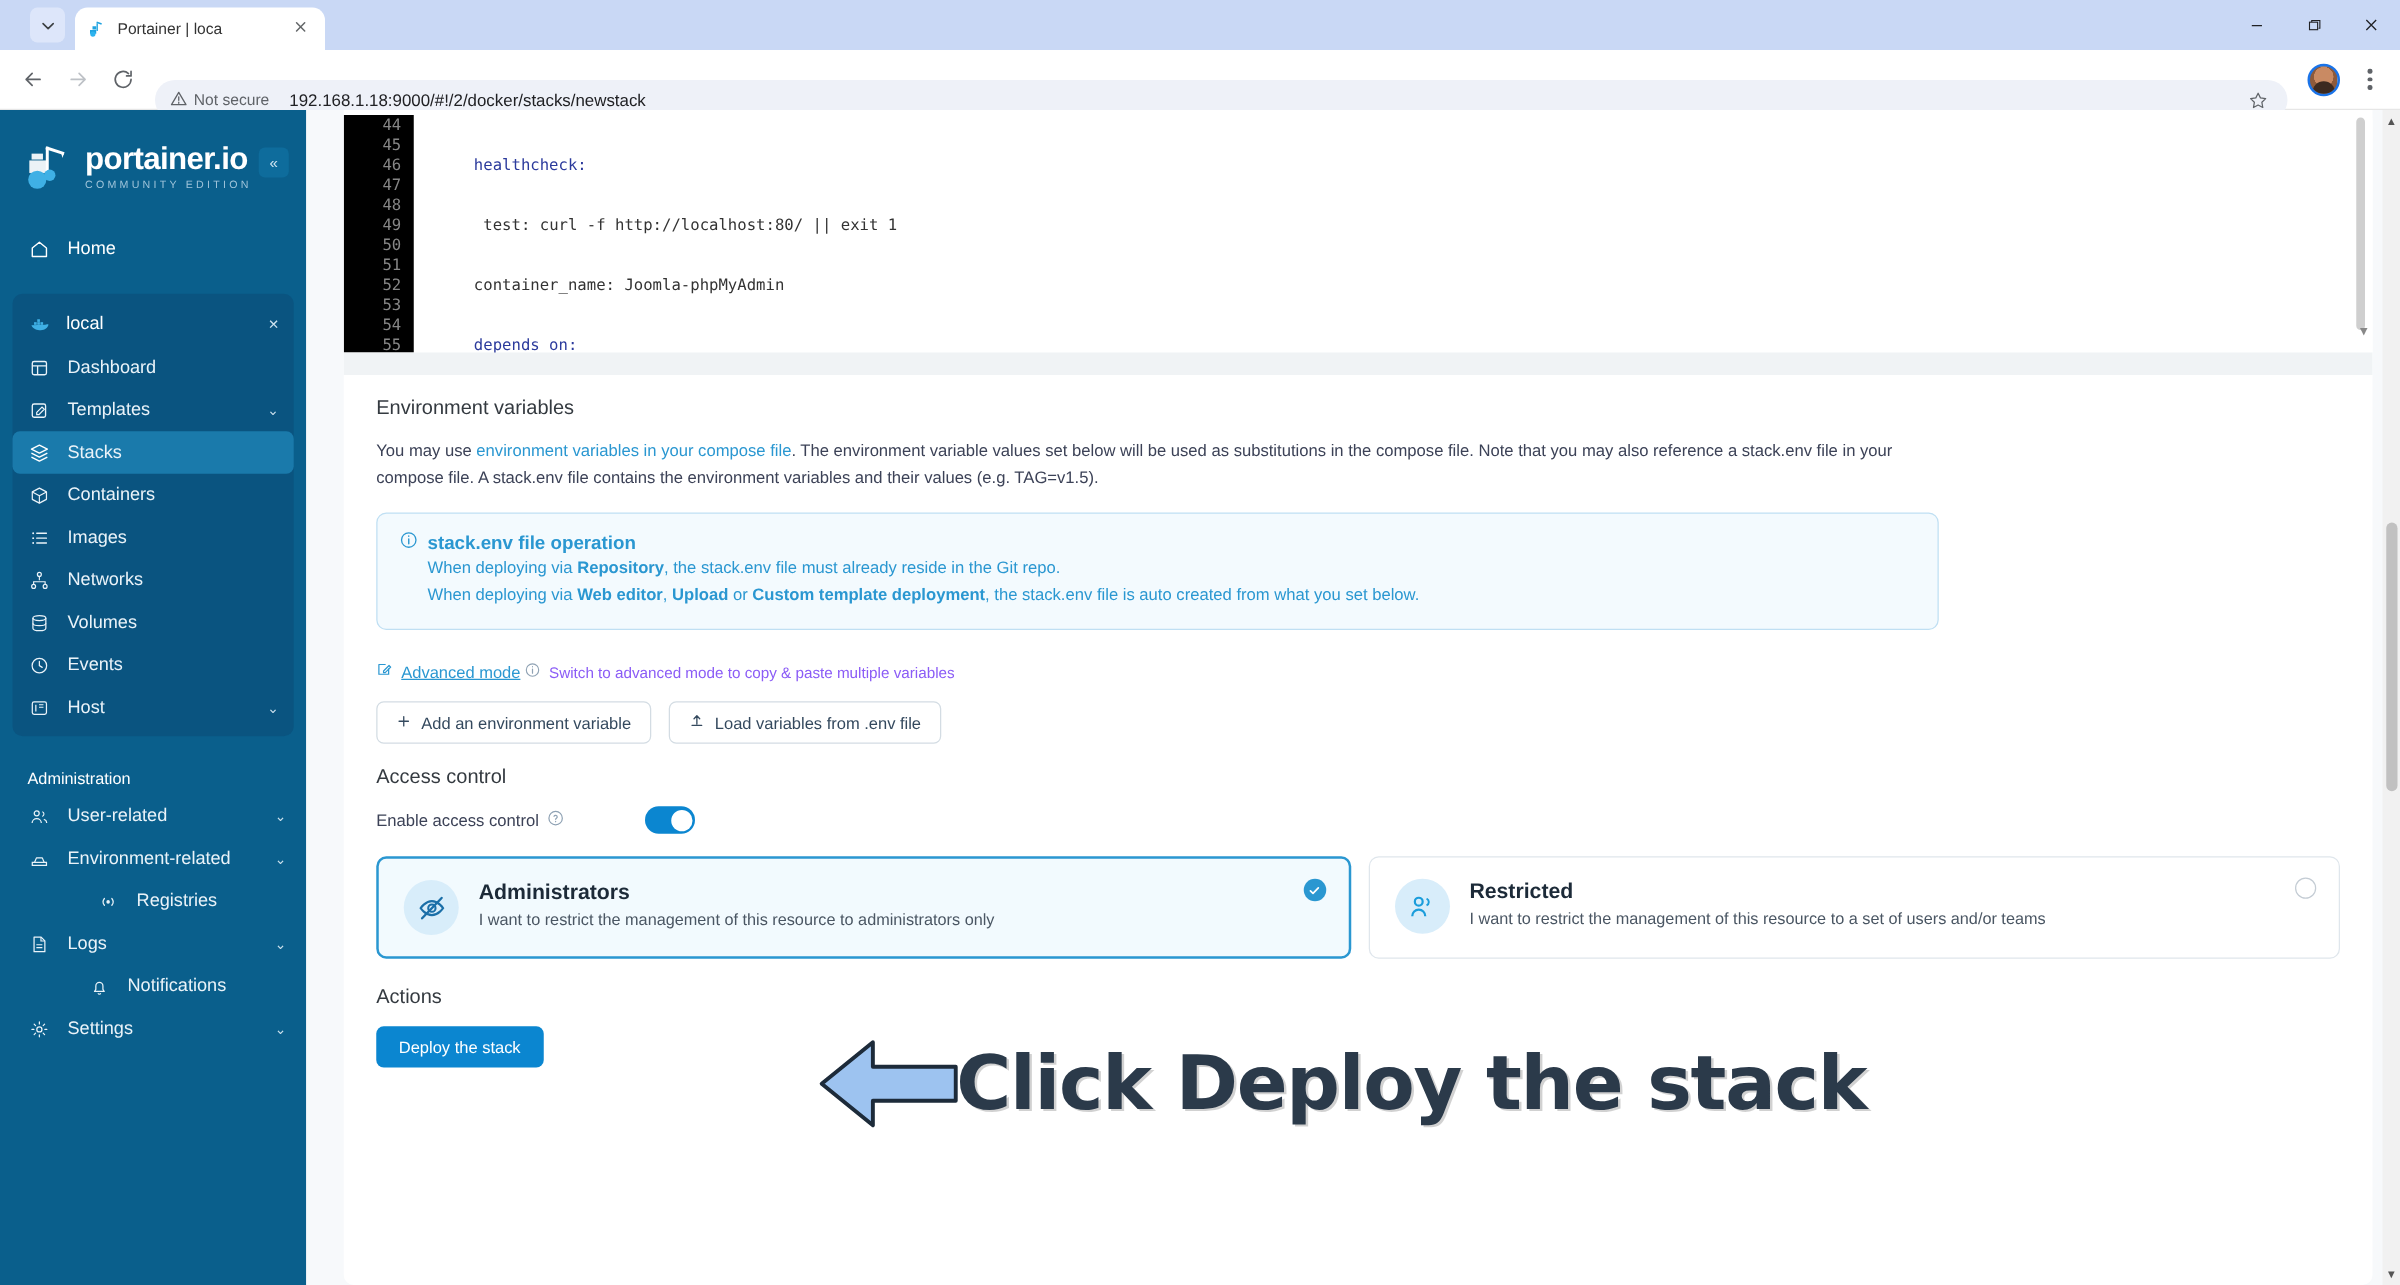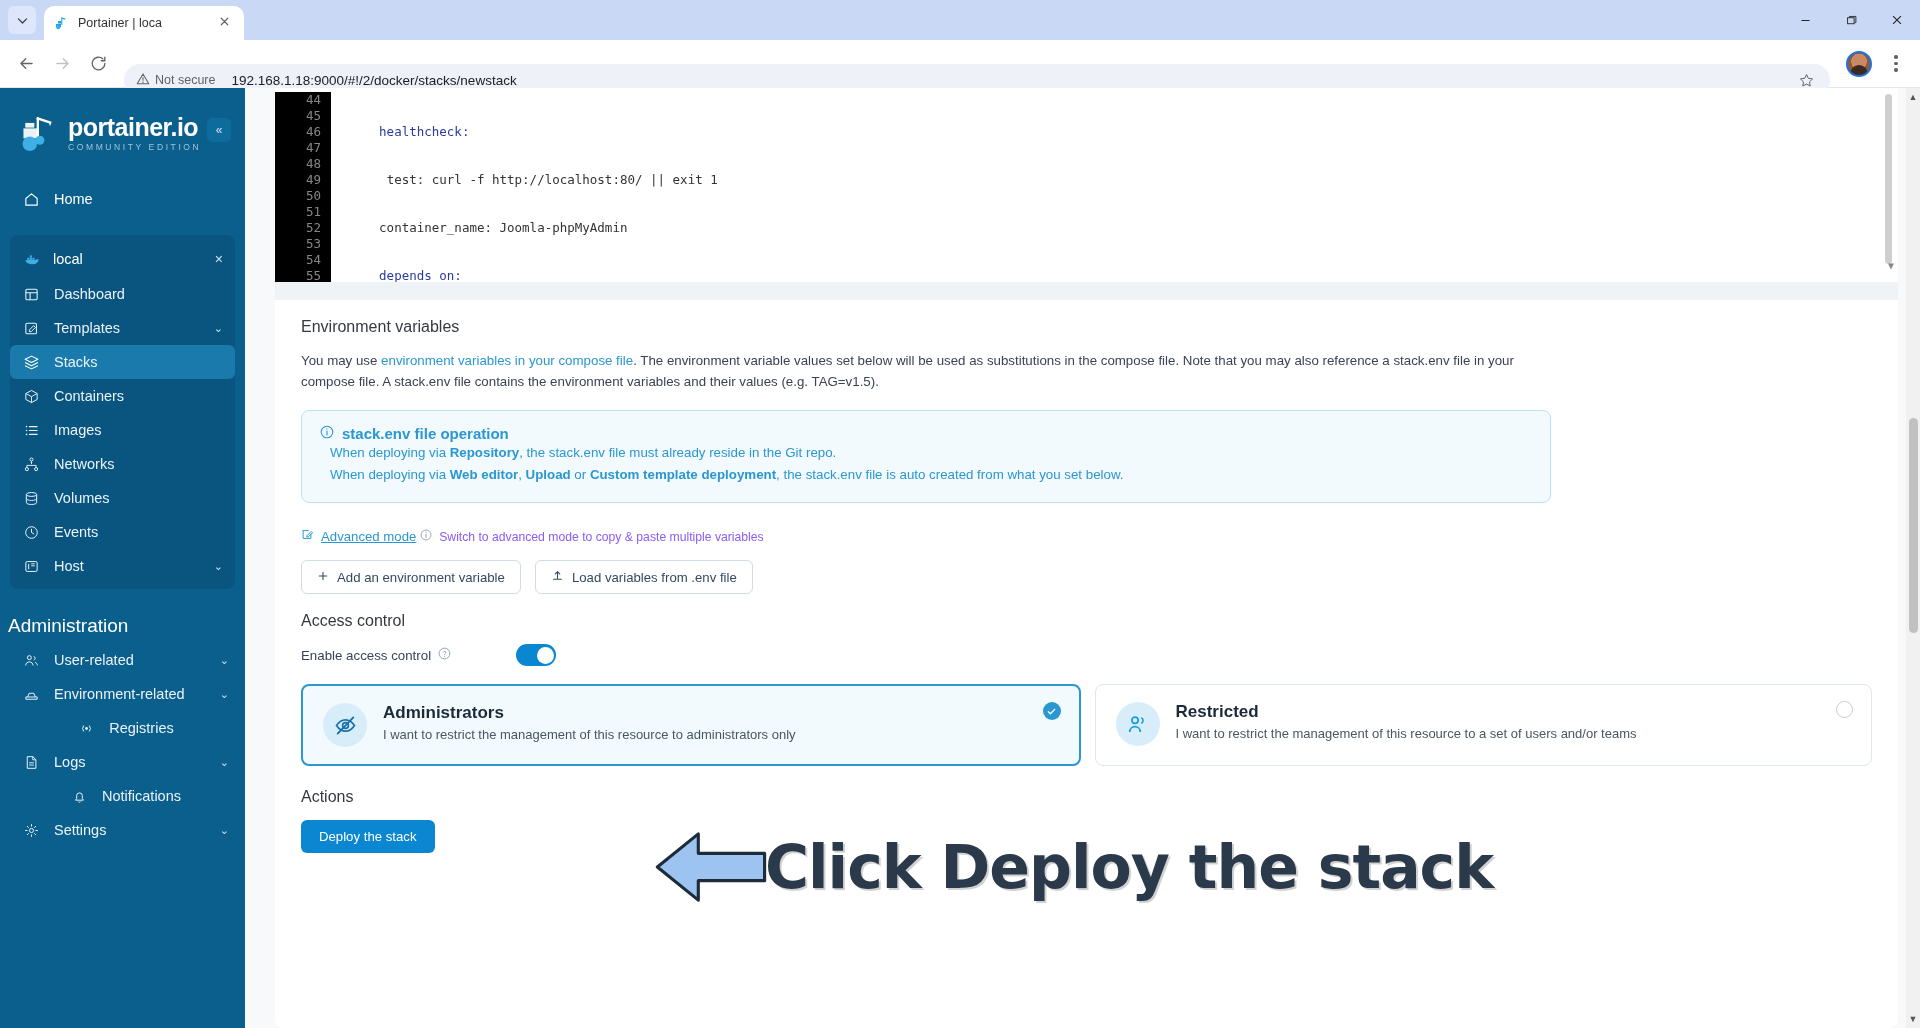--- a/index.html
+++ b/index.html
@@ -11,20 +11,21 @@
     color: #333;
   }
 
   
   .browser-topbar {
     height: 40px;
     background: #c9d8f5;
     display: flex;
     align-items: flex-end;
     position: relative;
+    padding-left: 16px;
   }
   .tabstrip-left {
     width: 44px; height: 40px;
     display: flex; align-items: center; justify-content: center;
   }
   .chev-btn {
     width: 28px; height: 28px; border-radius: 6px;
     display: flex; align-items: center; justify-content: center;
     background: #dde6fa;
   }
@@ -153,22 +154,22 @@
     display: flex; align-items: center; gap: 14px;
     padding: 8px 12px;
     font-size: 14.5px; color: #eaf3f9;
     position: relative;
   }
   .nav-item.active { background: #1a7aab; border-radius: 6px; }
   .nav-item .chev { margin-left: auto; font-size: 11px; color: #cfe3ef; }
   .icon { width: 18px; height: 18px; flex: 0 0 18px; display:flex; align-items:center; justify-content:center; }
   .icon svg { width: 17px; height: 17px; display: block; }
   .admin-title {
-    padding: 26px 22px 6px 8px;
-    font-size: 19px; color: #ffffff;
+    padding: 26px 22px 6px 22px;
+    font-size: 13px; color: #ffffff;
   }
   .nav-item.plain { padding-left: 22px; padding-right: 16px; justify-content: center; }
 
   
   .main {
     flex: 1; position: relative;
     overflow: hidden;
     background: #f7f9fb;
   }
   .content-card {
@@ -237,21 +238,21 @@
     border-radius: 8px;
     padding: 14px 18px 16px 18px;
     max-width: 1250px;
   }
   .infobox-title {
     color: #2a97d1; font-size: 15px; font-weight: 700;
     display: flex; align-items: center; gap: 8px;
   }
   .infobox-line {
     color: #2a97d1; font-size: 13.3px; line-height: 22px;
-    margin-left: 10px;
+    margin-left: 22px;
   }
   .infobox-line b { font-weight: 700; }
 
   .advanced-row { margin-top: 20px; }
   .adv-link { color: #2a97d1; font-size: 13.2px; display: inline-flex; align-items: center; gap: 7px; }
   .adv-hint { color: #8b5cf6; font-size: 12.2px; display: inline-flex; align-items: center; gap: 7px; margin-top: 6px; }
 
   .btn-row { display: flex; gap: 14px; margin-top: 16px; }
   .btn-outline {
     border: 1px solid #d3dce3;

